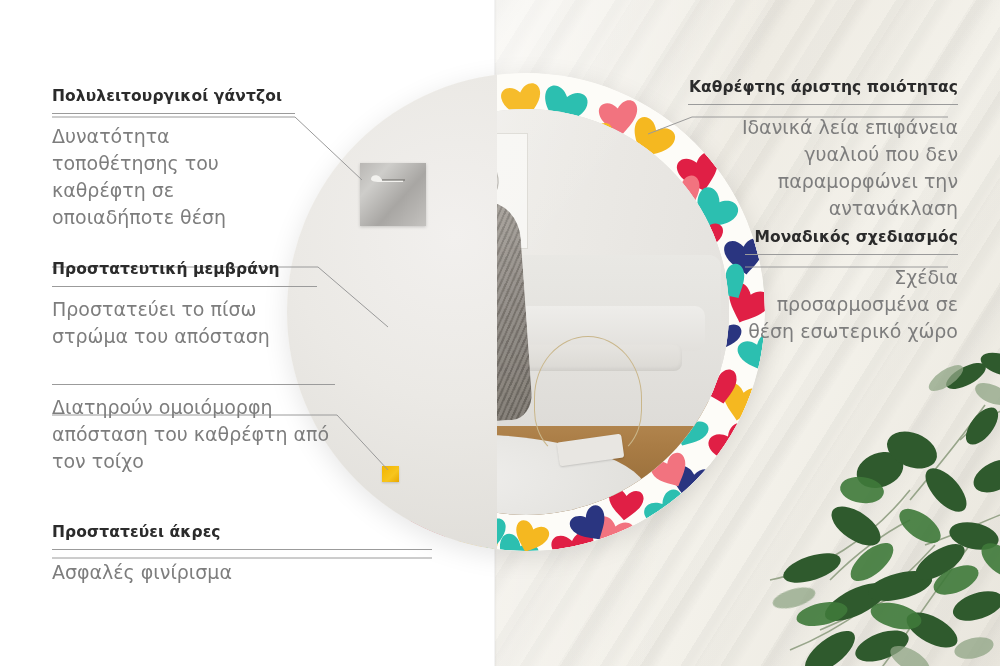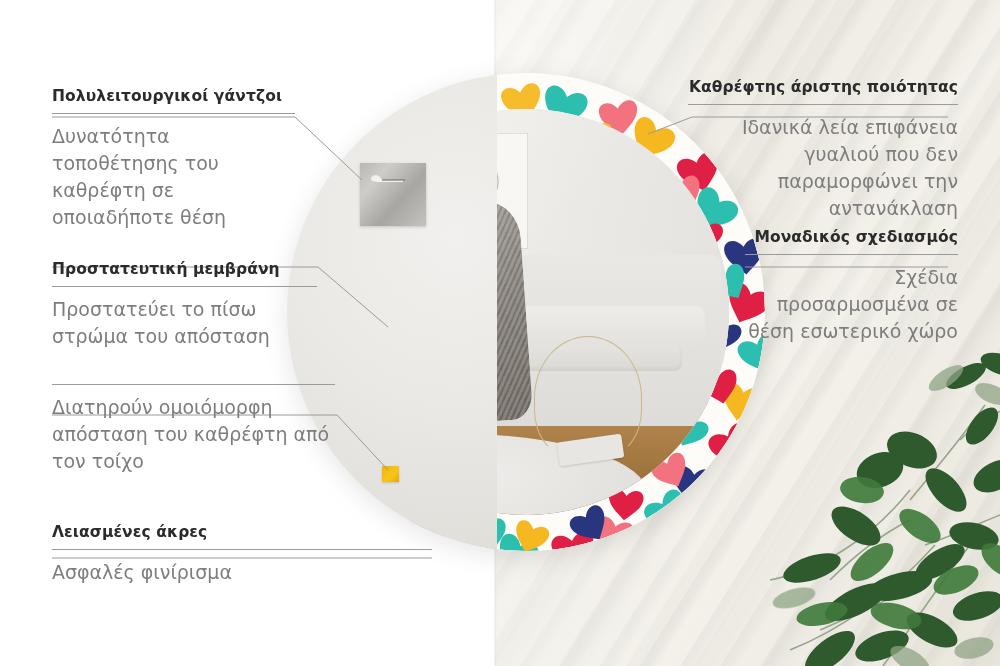--- a/index.html
+++ b/index.html
@@ -326,21 +326,21 @@
     <div class="rule"></div>
     <div class="desc">Προστατεύει το πίσω στρώμα του απόσταση</div>
   </div>
 
   <div class="feat left" id="feat-spacers">
     <div class="rule"></div>
     <div class="desc">Διατηρούν ομοιόμορφη απόσταση του καθρέφτη από τον τοίχο</div>
   </div>
 
   <div class="feat left" id="feat-edges">
-    <div class="title">Λειασμένες άκρες</div>
+    <div class="title">Προστατεύει άκρες</div>
     <div class="rule"></div>
     <div class="desc">Ασφαλές φινίρισμα</div>
   </div>
 
   <div class="feat right" id="feat-quality">
     <div class="title">Καθρέφτης άριστης ποιότητας</div>
     <div class="rule"></div>
     <div class="desc">Ιδανικά λεία επιφάνεια γυαλιού που δεν παραμορφώνει την αντανάκλαση</div>
   </div>
 

